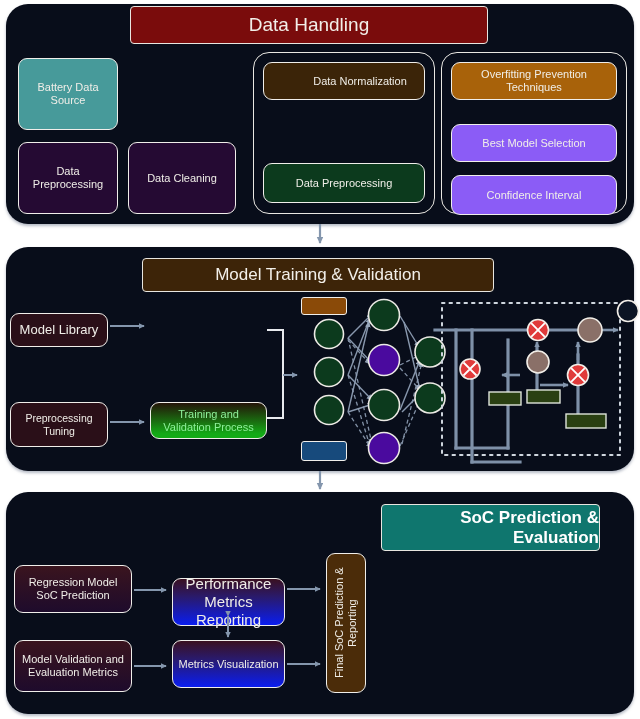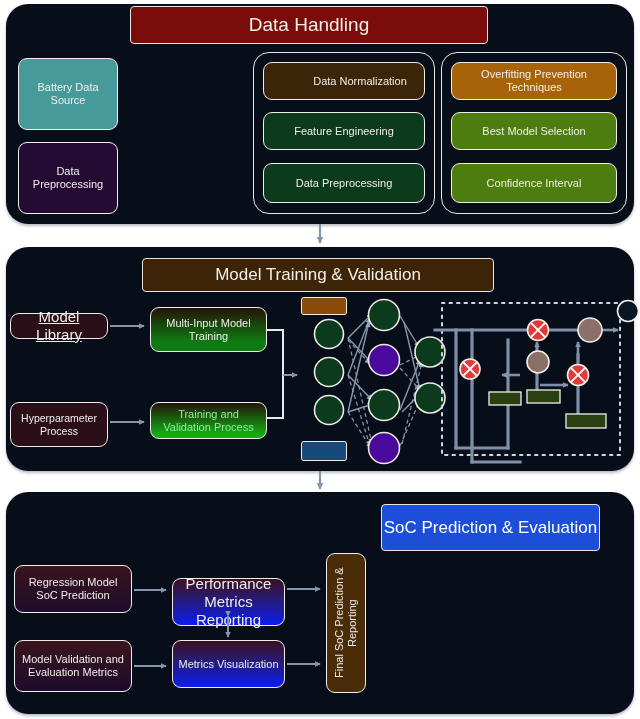--- a/index.html
+++ b/index.html
@@ -28,21 +28,21 @@
     display: flex; align-items: center; justify-content: center;
     text-align: right;
     color: #f2efe9;
     line-height: 1.12;
   }
   #banner-data  { left: 130px; top: 6px;  width: 358px; height: 38px;
                   background: #7a0c0c; font-size: 19px; }
   #banner-model { left: 142px; top: 258px; width: 352px; height: 34px;
                   background: #3d2408; font-size: 17px; }
   #banner-soc   { left: 381px; top: 504px; width: 219px; height: 47px;
-                  background: #1d4ed8; font-size: 17px; font-weight: normal;
+                  background: #0f766e; font-size: 17px; font-weight: bold;
                   color: #ffffff; }
 
   
   .group {
     position: absolute;
     border: 1.6px solid #e9e7e2;
     border-radius: 16px;
     background: transparent;
   }
   #group-green  { left: 253px; top: 52px; width: 182px; height: 162px; }
@@ -57,21 +57,21 @@
     color: #f0eee8;
     font-size: 11px;
     line-height: 1.18;
     padding: 2px 4px;
   }
   .teal   { background: #479a9a; }
   .plum   { background: #250a33; }
   .brown  { background: #3b2408; }
   .forest { background: #0c3a1d; }
   .ochre  { background: #a8620a; }
-  .magenta{ background: #4d7c0f; }
+  .magenta{ background: #8b5cf6; margin-top: 12px; }
   .darkmaroon { background: #2a0f18; }
   .grad-green { background: linear-gradient(180deg,#241409 0%,#0e7a12 78%); }
   .grad-green2{ background: linear-gradient(180deg,#241409 0%,#13aa16 88%); }
   .grad-blue  { background: linear-gradient(180deg,#3a1020 0%,#2a1a6a 38%,#0a1df0 100%); }
   .grad-maroon{ background: linear-gradient(180deg,#3a141e 0%,#1e0b2c 100%); }
 
   
   #n-battery  { left: 18px;  top: 58px;  width: 100px; height: 72px; }
   #n-feat-ext { left: 128px; top: 58px;  width: 108px; height: 72px; }
   #n-data-pre { left: 18px;  top: 142px; width: 100px; height: 72px; }
@@ -79,21 +79,21 @@
 
   #n-norm     { left: 263px; top: 62px;  width: 162px; height: 38px; padding-left: 36px; }
   #n-fe       { left: 263px; top: 112px; width: 162px; height: 38px; }
   #n-dp2      { left: 263px; top: 163px; width: 162px; height: 40px; }
 
   #n-overfit  { left: 451px; top: 62px;  width: 166px; height: 38px; }
   #n-bestmod  { left: 451px; top: 112px; width: 166px; height: 38px; }
   #n-confint  { left: 451px; top: 163px; width: 166px; height: 40px; }
 
   
-  #n-modlib   { left: 10px;  top: 313px; width: 98px;  height: 26px; font-size: 15px; text-decoration: underline; }
+  #n-modlib   { left: 10px;  top: 313px; width: 98px;  height: 34px; font-size: 13px; }
   #n-hyper    { left: 10px;  top: 402px; width: 98px;  height: 45px; font-size: 10.5px; }
   #n-mimt     { left: 150px; top: 307px; width: 117px; height: 45px; font-size: 11px; }
   #n-tvp      { left: 150px; top: 402px; width: 117px; height: 37px; font-size: 11px;
                 color:#8ef09a; }
 
   
   #n-regr     { left: 14px;  top: 565px; width: 118px; height: 48px; font-size: 11px; }
   #n-modval   { left: 14px;  top: 640px; width: 118px; height: 52px; font-size: 11px; }
   #n-perf     { left: 172px; top: 565px; width: 113px; height: 48px; font-size: 15px; margin-top: 13px; }
   #n-metviz   { left: 172px; top: 640px; width: 113px; height: 48px; font-size: 11px; }
@@ -123,36 +123,35 @@
 
   <div class="panel" id="panel-data"></div>
 
   <div class="banner" id="banner-data">Data Handling</div>
 
   <div class="group" id="group-green"></div>
   <div class="group" id="group-purple"></div>
 
   <div class="node teal" id="n-battery">Battery Data Source</div>
   <div class="node plum" id="n-data-pre">Data Preprocessing</div>
+  <div class="node plum" id="n-data-cln">Data Cleaning</div>
 
   <div class="node brown" id="n-norm">Data Normalization</div>
-  <div class="node forest" id="n-fe">Feature Engineering</div>
   <div class="node forest" id="n-dp2">Data Preprocessing</div>
 
   <div class="node ochre" id="n-overfit">Overfitting Prevention Techniques</div>
   <div class="node magenta" id="n-bestmod">Best Model Selection</div>
   <div class="node magenta" id="n-confint">Confidence Interval</div>
 
   <div class="panel" id="panel-model"></div>
 
   <div class="banner" id="banner-model">Model Training &amp; Validation</div>
 
   <div class="node darkmaroon" id="n-modlib">Model Library</div>
-  <div class="node darkmaroon" id="n-hyper">Hyperparameter Process</div>
-  <div class="node grad-green" id="n-mimt">Multi-Input Model Training</div>
+  <div class="node darkmaroon" id="n-hyper">Preprocessing Tuning</div>
   <div class="node grad-green2" id="n-tvp">Training and Validation Process</div>
 
   <div class="chip" id="chip-brown"></div>
   <div class="chip" id="chip-blue"></div>
 
   <div class="panel" id="panel-soc"></div>
 
   <div class="banner" id="banner-soc">SoC Prediction &amp; Evaluation</div>
 
   <div class="node grad-maroon" id="n-regr">Regression Model SoC Prediction</div>

